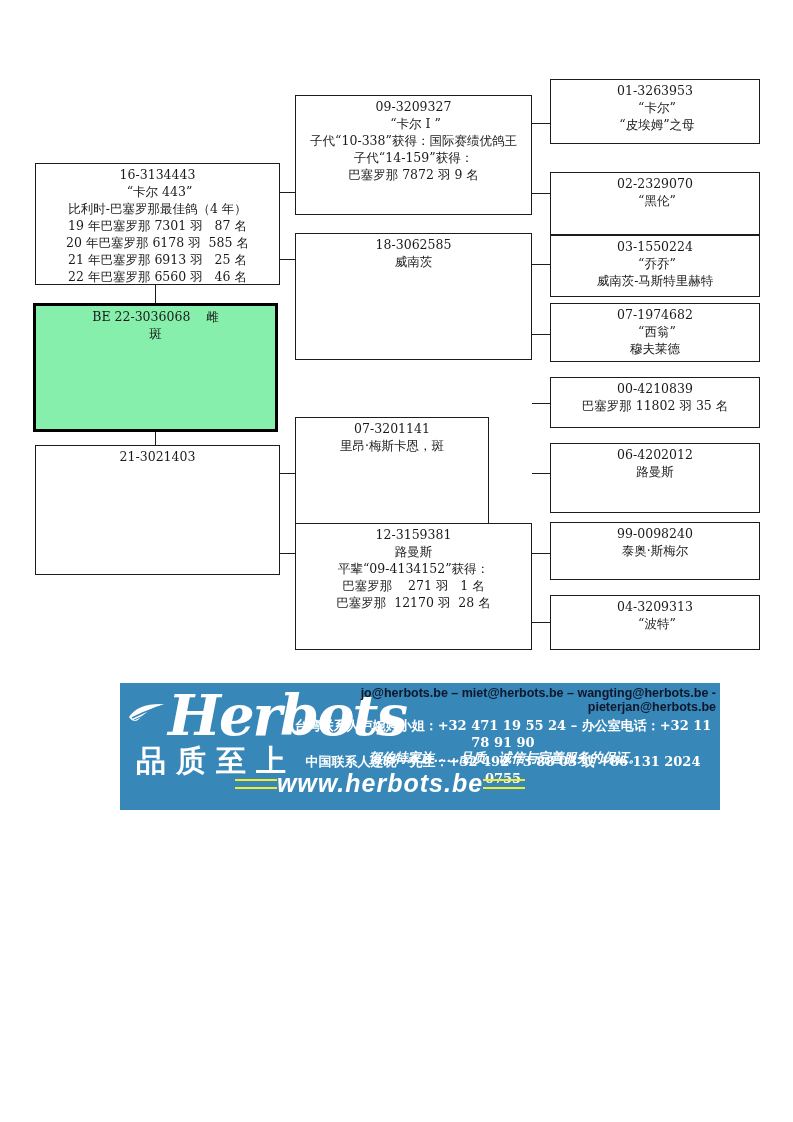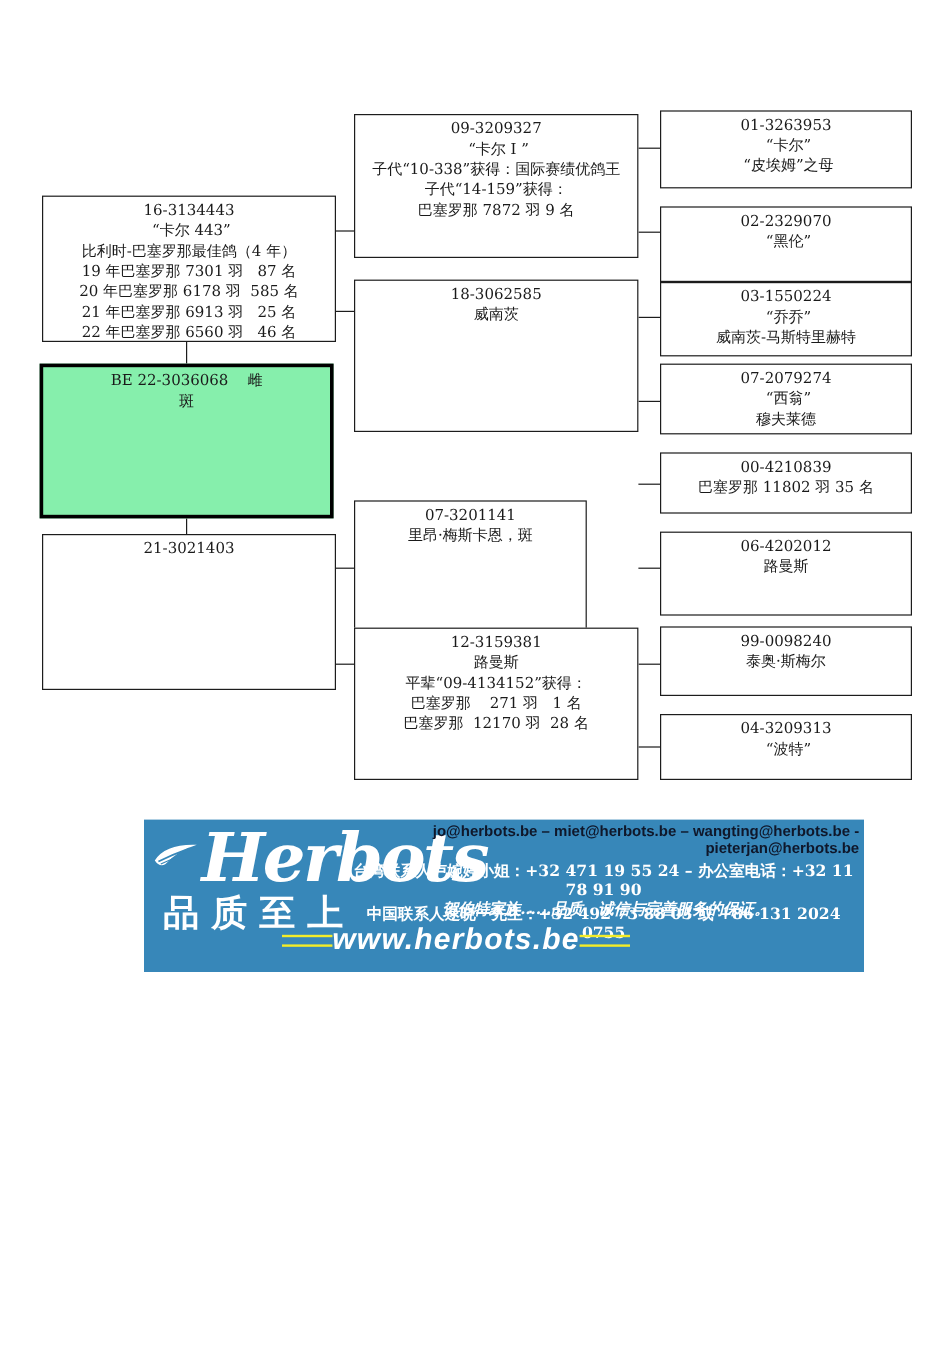--- a/index.html
+++ b/index.html
@@ -14,21 +14,21 @@
   
   .b-sire    {left:35px; top:163px; width:245px; height:122px;}
   .b-subject {left:33px; top:303px; width:245px; height:129px;}
   .b-dam     {left:35px; top:445px; width:245px; height:130px;}
   
   .b-ss {left:295px; top:95px;  width:237px; height:120px;}
   .b-sd {left:295px; top:233px; width:237px; height:127px;}
   .b-ds {left:295px; top:377px; width:194px; height:128px;margin-top:40px;}
   .b-dd {left:295px; top:523px; width:237px; height:127px;}
   
-  .b-g1 {left:550px; top:92px;  width:210px; height:65px;}
+  .b-g1 {left:550px; top:79px;  width:210px; height:65px;}
   .b-g2 {left:550px; top:172px; width:210px; height:63px;}
   .b-g3 {left:550px; top:235px; width:210px; height:62px;}
   .b-g4 {left:550px; top:303px; width:210px; height:59px;}
   .b-g5 {left:550px; top:377px; width:210px; height:51px;}
   .b-g6 {left:550px; top:443px; width:210px; height:70px;}
   .b-g7 {left:550px; top:522px; width:210px; height:58px;}
   .b-g8 {left:550px; top:595px; width:210px; height:55px;}
 
   
   #banner{position:absolute;left:120px;top:683px;width:600px;height:127px;overflow:hidden;
@@ -96,21 +96,21 @@
 巴塞罗那  12170 羽  28 名</div>
 
   <div class="pbox b-g1">01-3263953
  “卡尔”
  “皮埃姆”之母</div>
   <div class="pbox b-g2">02-2329070
  “黑伦”</div>
   <div class="pbox b-g3">03-1550224
  “乔乔”
 威南茨-马斯特里赫特</div>
-  <div class="pbox b-g4">07-2079274
+  <div class="pbox b-g4">07-1974682
  “西翁”
 穆夫莱德</div>
   <div class="pbox b-g5">00-4210839
 巴塞罗那 11802 羽 35 名</div>
   <div class="pbox b-g6">06-4202012
 路曼斯</div>
   <div class="pbox b-g7">99-0098240
 泰奥·斯梅尔</div>
   <div class="pbox b-g8">04-3209313
  “波特”</div>

